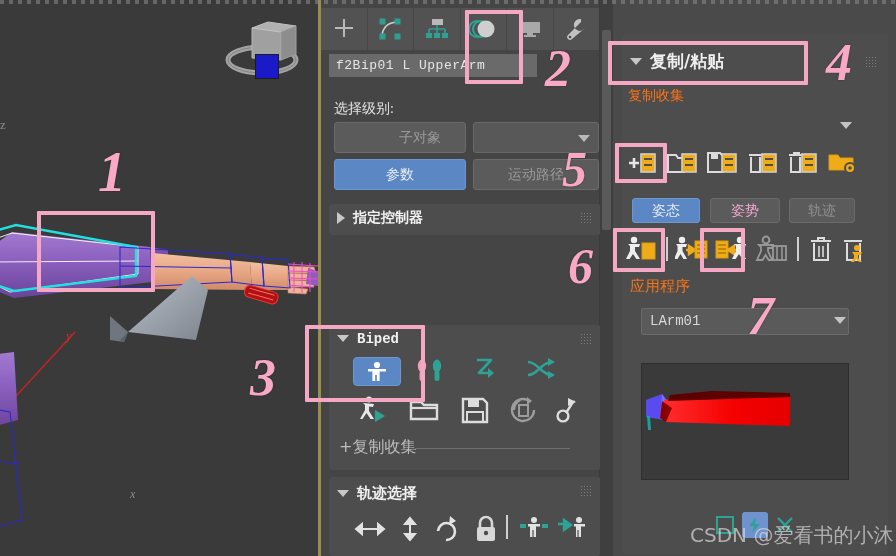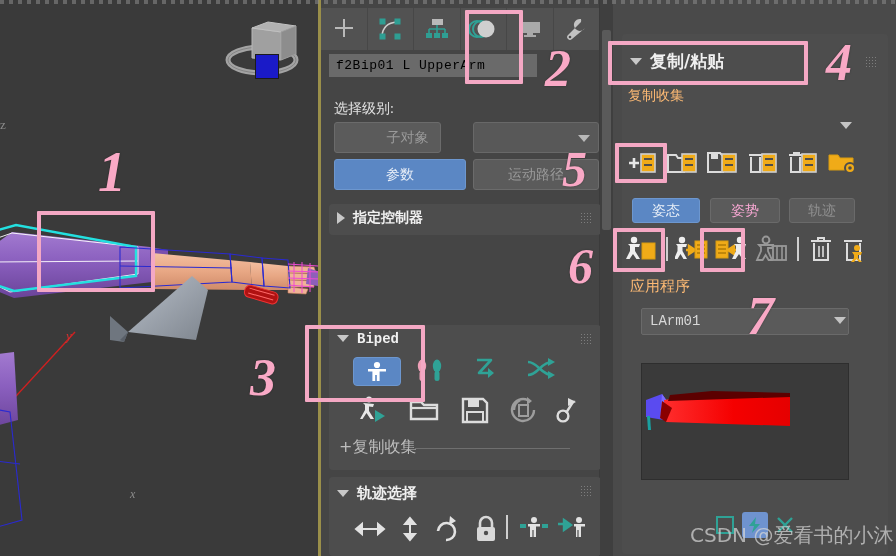--- a/index.html
+++ b/index.html
@@ -35,21 +35,21 @@
     background: #525252; display: flex;
   }
   .ttab {
     flex: 1; height: 42px; display: flex; align-items: center; justify-content: center;
     border-right: 1px solid #474747; position: relative;
   }
   .ttab:last-child { border-right: none; }
 
   #namebar {
     position: absolute; left: 8px; top: 54px; width: 208px; height: 23px;
-    background: #6a6a6a; color: #000000;
+    background: #6a6a6a; color: #e5e5e5;
     font-family: "Liberation Mono", "DejaVu Sans Mono", monospace;
     font-size: 13px; line-height: 23px; padding-left: 7px;
     letter-spacing: .5px; white-space: nowrap; overflow: hidden;
   }
   #colorswatch {
     position: absolute; left: 255px; top: 54px; width: 24px; height: 25px;
     background: #1a1ac8; border: 1px solid #1b1b1b;
   }
 
   .panel-label {
@@ -60,21 +60,21 @@
 
   .pbtn {
     position: absolute; background: #5b5b5b; border: 1px solid #6b6b6b;
     border-radius: 3px; color: #aeaeae; font-size: 14px;
     display: flex; align-items: center; justify-content: center;
     font-family: "DejaVu Sans", sans-serif;
   }
   .pbtn.blue { background: #5b87c4; border-color: #6d97cf; color: #e8eef7; }
   .pbtn.dim { color: #9a9a9a; }
 
-  #btn-subobject { left: 334px; top: 122px; width: 107px; height: 31px; padding-left: 40px; }
+  #btn-subobject { left: 334px; top: 122px; width: 132px; height: 31px; padding-left: 40px; }
   #dd-subobject {
     position: absolute; left: 473px; top: 122px; width: 126px; height: 31px;
     background: #585858; border: 1px solid #686868; border-radius: 3px;
   }
   #dd-subobject .caret {
     position: absolute; right: 8px; top: 12px;
     border-left: 6px solid transparent; border-right: 6px solid transparent;
     border-top: 7px solid #b8b8b8;
   }
   #btn-params { left: 334px; top: 159px; width: 132px; height: 31px; }
@@ -125,21 +125,21 @@
   }
   #rightpanel {
     position: absolute; left: 613px; top: 0; width: 283px; height: 556px;
     background: #4a4a4a;
   }
   #rp-rollout {
     position: absolute; left: 9px; top: 34px; width: 266px; height: 520px;
     background: #4d4d4d; border-radius: 4px;
   }
   .rp-label {
-    position: absolute; color: #fdba74; font-size: 14px;
+    position: absolute; color: #f97316; font-size: 14px;
     font-family: Liberation Mono, monospace;
   }
   .combo {
     position: absolute; background: #5a5a5a; border: 1px solid #6a6a6a;
     border-radius: 2px; color: #d8d8d8;
     font-family: "Liberation Mono", monospace; font-size: 14px;
     line-height: 25px; padding-left: 8px;
   }
   .tabbtn {
     position: absolute; height: 25px; border-radius: 3px;

